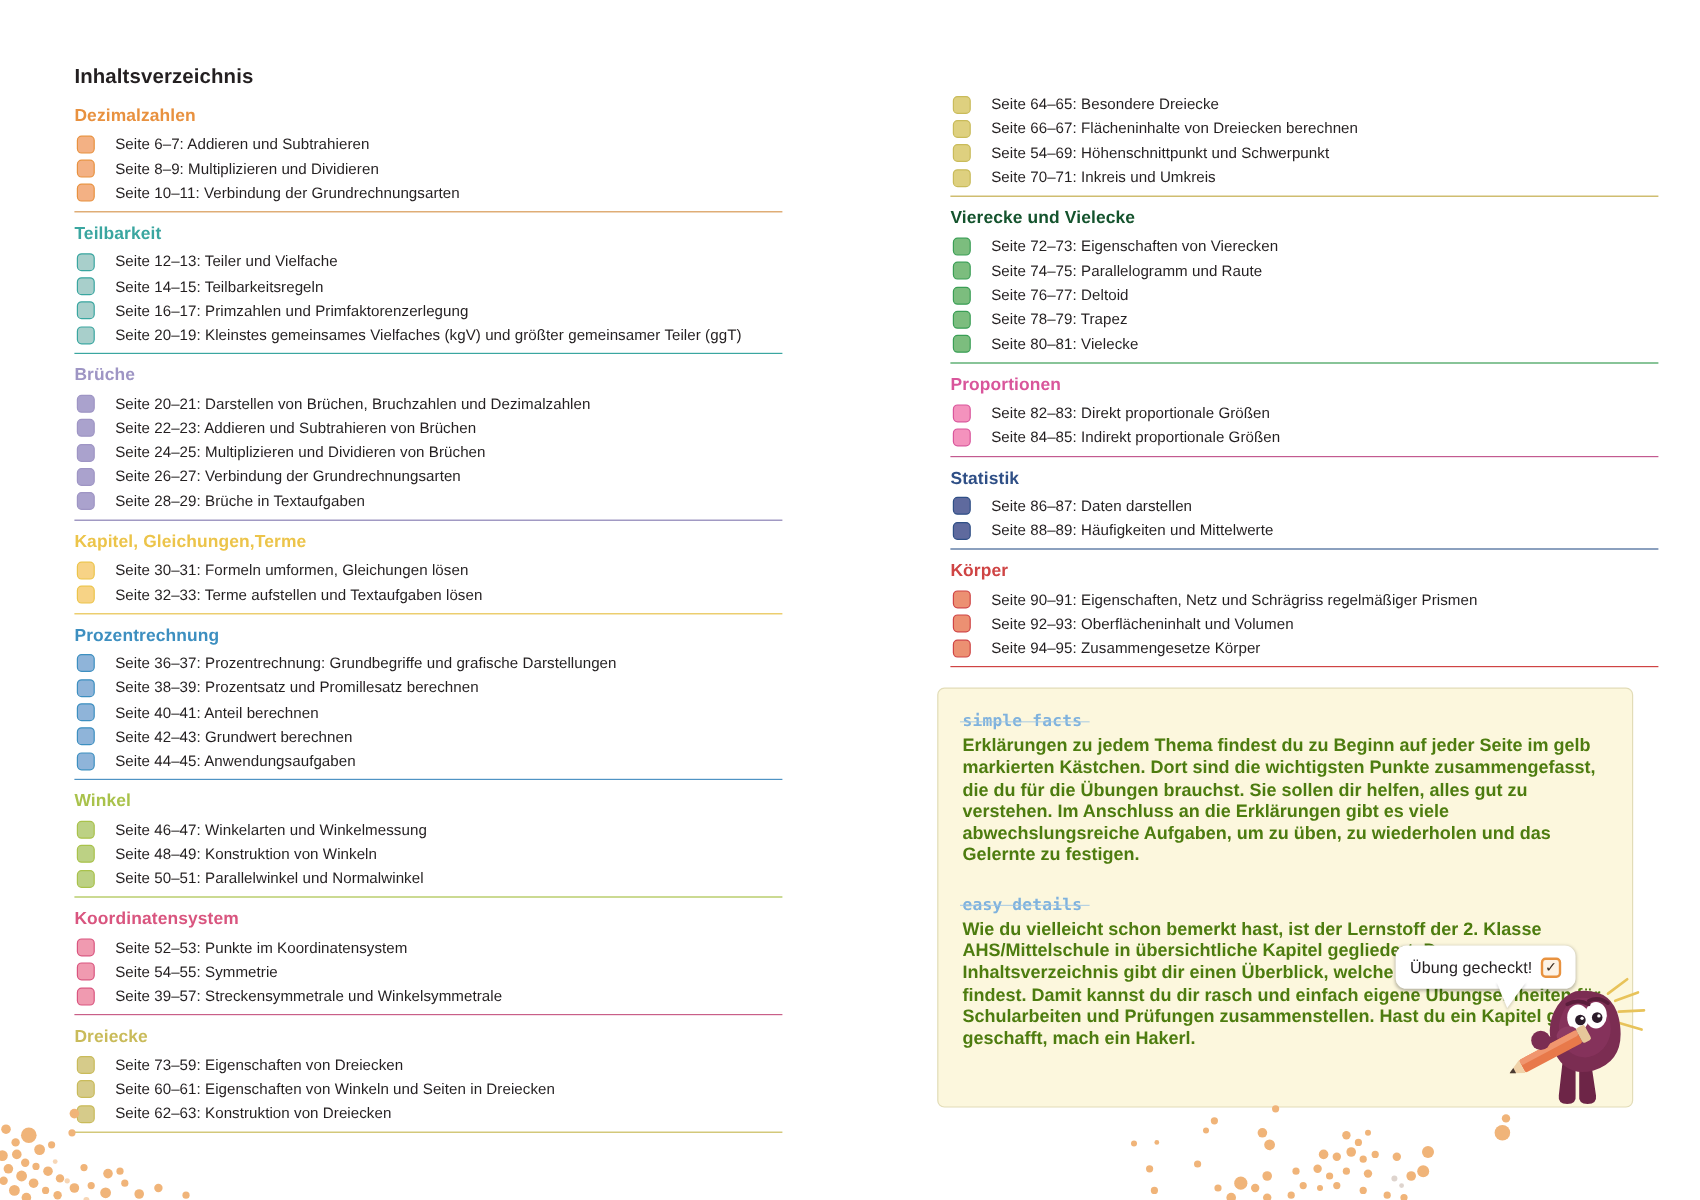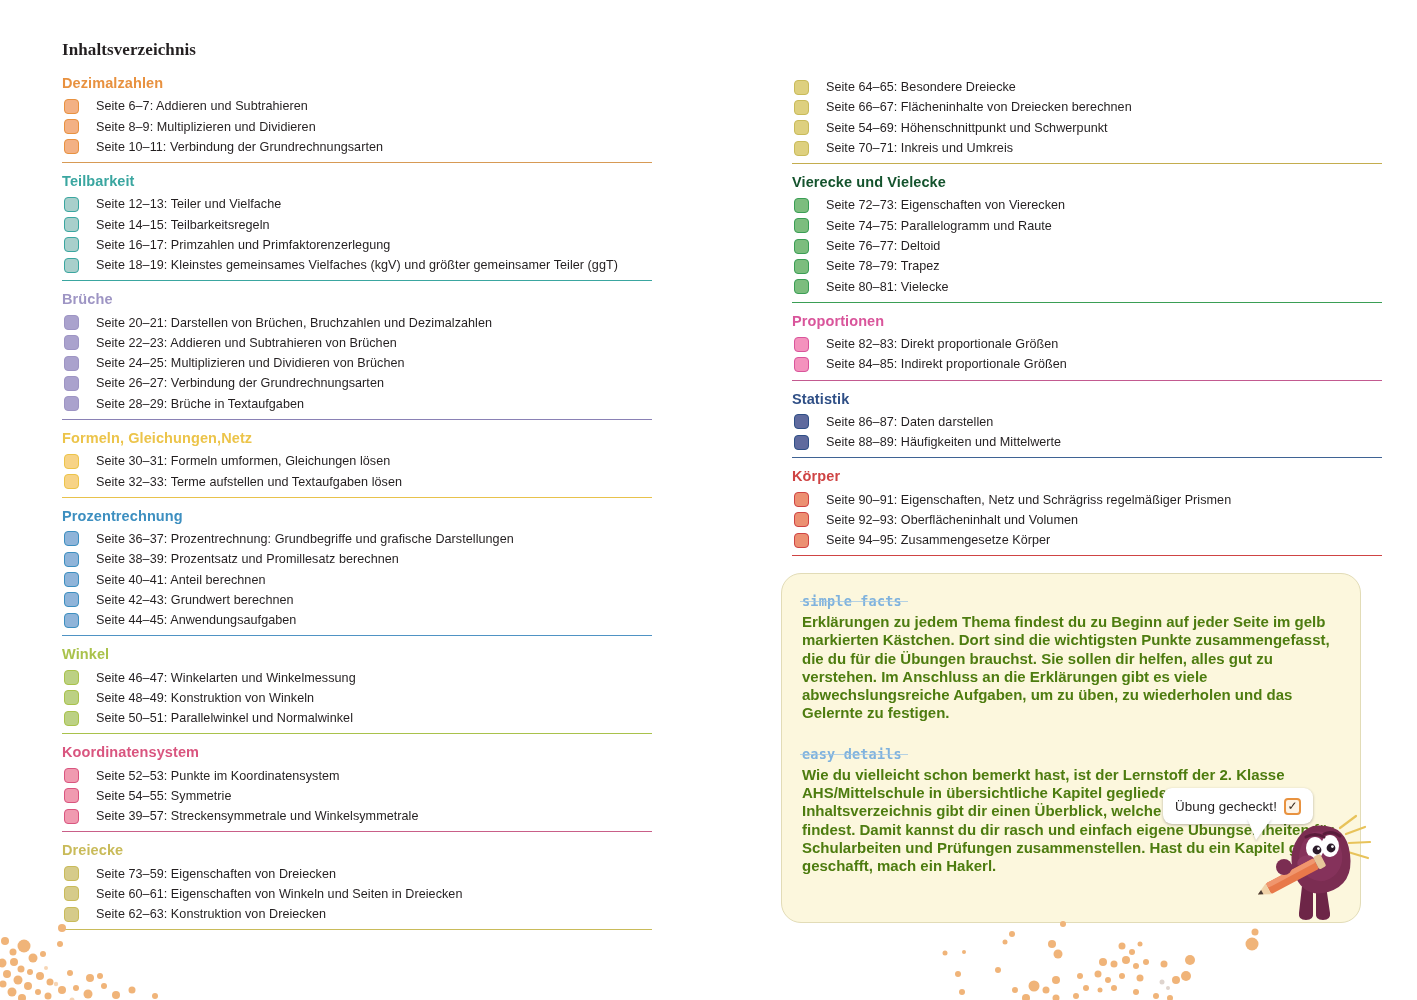--- a/index.html
+++ b/index.html
@@ -30,22 +30,21 @@
   #col-left  { left: 62px; }
   #col-right { left: 780px; margin-left: 12px; }
 
   
   .toc-title {
     font-size: 17px;
     font-weight: bold;
     letter-spacing: .1px;
     color: #231f20;
     margin: 0 0 14px 0;
-    padding-top: 40px;
-    font-family: Liberation Serif, serif;
+    padding-top: 54px;
   }
 
   
   .section {
     margin: 0 0 9px 0;
   }
   .section-heading {
     font-size: 14.5px;
     font-weight: bold;
     margin: 0 0 4px 0;
@@ -88,21 +87,21 @@
   
   #infobox {
     position: absolute;
     left: 781px;
     top: 573px;
     width: 580px;
     height: 350px;
     box-sizing: border-box;
     background: #fcf7dd;
     border: 1px solid #e2dcb7;
-    border-radius: 20px;
+    border-radius: 6px;
     padding: 18px 20px 0 20px;
     overflow: visible;
   }
   .facts-head {
     font-family: "DejaVu Sans Mono", "Liberation Mono", monospace;
     font-size: 13.5px;
     font-weight: bold;
     color: #7fb2dd;
     letter-spacing: .2px;
     margin: 0 0 4px 0;
@@ -231,21 +230,21 @@
             <li class="entry">
               <span class="swatch" style="background: rgb(168, 207, 203); border-color: rgb(58, 166, 160);"></span>
               <span class="entry-label">Seite 14–15: Teilbarkeitsregeln</span>
             </li>
             <li class="entry">
               <span class="swatch" style="background: rgb(168, 207, 203); border-color: rgb(58, 166, 160);"></span>
               <span class="entry-label">Seite 16–17: Primzahlen und Primfaktorenzerlegung</span>
             </li>
             <li class="entry">
               <span class="swatch" style="background: rgb(168, 207, 203); border-color: rgb(58, 166, 160);"></span>
-              <span class="entry-label">Seite 18–19: Kleinstes gemeinsames Vielfaches (kgV) und größter gemeinsamer Teiler (ggT)</span>
+              <span class="entry-label">Seite 20–19: Kleinstes gemeinsames Vielfaches (kgV) und größter gemeinsamer Teiler (ggT)</span>
             </li>
           </ul>
           <div class="rule" style="color: rgb(58, 166, 160);"></div>
         </div>
         <div class="section">
           <div class="section-heading" style="color: rgb(158, 149, 196);">Brüche</div>
           <ul class="entries">
             <li class="entry">
               <span class="swatch" style="background: rgb(170, 162, 205); border-color: rgb(158, 149, 196);"></span>
               <span class="entry-label">Seite 20–21: Darstellen von Brüchen, Bruchzahlen und Dezimalzahlen</span>
@@ -263,21 +262,21 @@
               <span class="entry-label">Seite 26–27: Verbindung der Grundrechnungsarten</span>
             </li>
             <li class="entry">
               <span class="swatch" style="background: rgb(170, 162, 205); border-color: rgb(158, 149, 196);"></span>
               <span class="entry-label">Seite 28–29: Brüche in Textaufgaben</span>
             </li>
           </ul>
           <div class="rule" style="color: rgb(138, 129, 181);"></div>
         </div>
         <div class="section">
-          <div class="section-heading" style="color: rgb(236, 196, 74);">Formeln, Gleichungen,Netz</div>
+          <div class="section-heading" style="color: rgb(236, 196, 74);">Kapitel, Gleichungen,Terme</div>
           <ul class="entries">
             <li class="entry">
               <span class="swatch" style="background: rgb(247, 211, 134); border-color: rgb(236, 196, 74);"></span>
               <span class="entry-label">Seite 30–31: Formeln umformen, Gleichungen lösen</span>
             </li>
             <li class="entry">
               <span class="swatch" style="background: rgb(247, 211, 134); border-color: rgb(236, 196, 74);"></span>
               <span class="entry-label">Seite 32–33: Terme aufstellen und Textaufgaben lösen</span>
             </li>
           </ul>

